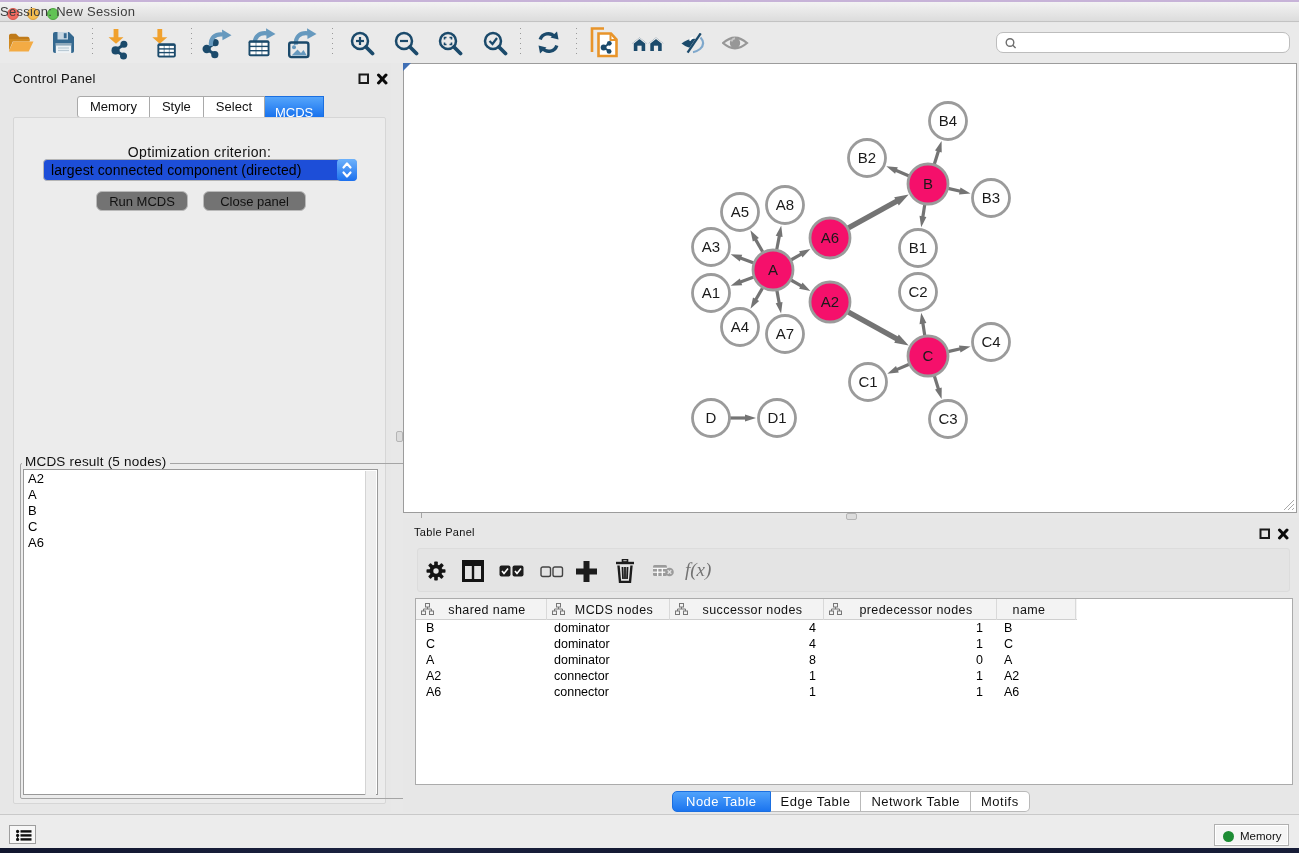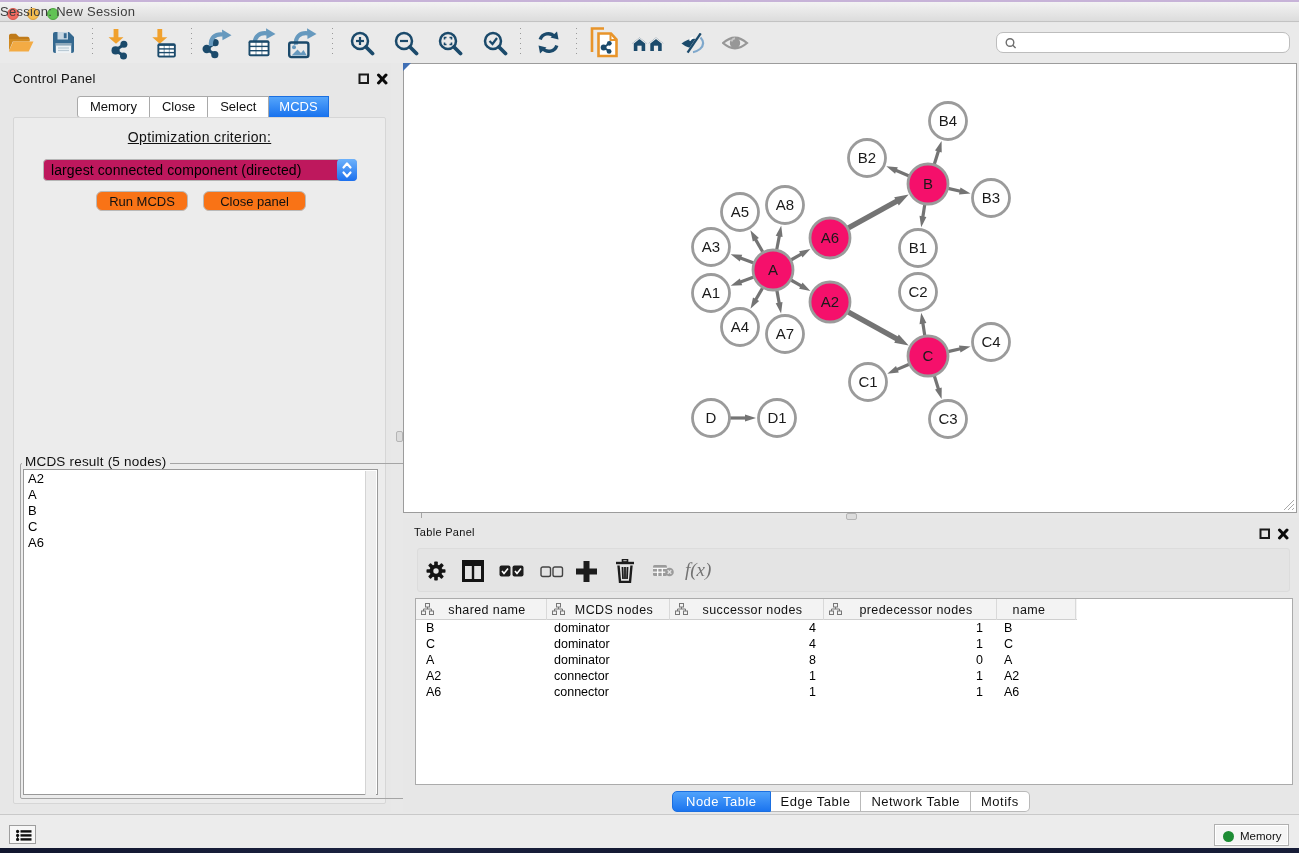--- a/index.html
+++ b/index.html
@@ -18,27 +18,27 @@
 .sep { position:absolute; top:5px; height:30px; width:1px; background-image:linear-gradient(#9a9a9a 30%, rgba(255,255,255,0) 0%); background-size:1px 5px; }
 .tbi { position:absolute; }
 #searchbox { position:absolute; left:996px; top:9px; width:294px; height:21px; background:#fff; border:1px solid #bdbdbd; border-radius:7px; }
 
 
 #cpanel { left:0; top:63px; width:391px; height:749px; background:#e7e7e7; }
 #cpanel .hdr { position:absolute; left:13px; top:8px; font-size:13px; letter-spacing:0.3px; color:#111; }
 #cptabs { position:absolute; left:77px; top:33px; height:22px; display:flex; font-size:13px; }
 #cptabs .tab { border:1px solid #a9a9a9; border-left:none; background:#fff; padding:2px 12px 0; height:22px; color:#111; }
 #cptabs .tab.first { border-left:1px solid #a9a9a9; border-radius:3px 0 0 3px; }
-#cptabs .tab.sel { background:linear-gradient(#55a5fb,#1872ee); color:#fff; border-color:#1b6fe0; border-radius:0; padding:2px 10px 0; }
+#cptabs .tab.sel { background:linear-gradient(#55a5fb,#1872ee); color:#fff; border-color:#1b6fe0; border-radius:0; padding:8px 10px 0; }
 #cpbox { position:absolute; left:13px; top:54px; width:373px; height:687px; background:#ececec; border:1px solid #d6d6d6; border-radius:2px; }
-#optlabel { position:absolute; left:0; width:100%; top:11px; text-align:center; font-size:14px; letter-spacing:0.35px; color:#111;text-decoration:underline; }
-#dropdown { position:absolute; left:29px; top:41px; width:314px; height:22px; background:#be185d; border:1px solid #b5b5b5; border-radius:4px; }
+#optlabel { position:absolute; left:0; width:100%; top:26px; text-align:center; font-size:14px; letter-spacing:0.35px; color:#111; }
+#dropdown { position:absolute; left:29px; top:41px; width:314px; height:22px; background:#1d4ed8; border:1px solid #b5b5b5; border-radius:4px; }
 #dropdown .txt { position:absolute; left:7px; top:2px; font-size:14px; letter-spacing:0.1px; color:#000; }
 #dropdown .spin { position:absolute; right:-1px; top:-1px; width:20px; height:22px; border-radius:4px; background:linear-gradient(#6db2fb,#1c70ee); }
-.btn { position:absolute; height:20px; background:#f97316; border:1px solid #b9b9b9; border-radius:6px; font-size:13px; color:#111; text-align:center; padding-top:2px; }
+.btn { position:absolute; height:20px; background:#737373; border:1px solid #b9b9b9; border-radius:6px; font-size:13px; color:#111; text-align:center; padding-top:2px; }
 #mcdsgroup { position:absolute; left:6px; top:338px; width:402px; height:343px; }
 #mcdsgroup .gborder { position:absolute; left:0; top:7px; width:100%; height:336px; border:1px solid #a5a5a5; border-radius:2px; }
 #mcdsgroup .gtitle { position:absolute; left:2px; top:-2px; background:#ececec; padding:0 3px; font-size:13.5px; letter-spacing:0.2px; color:#111; }
 #mcdslist { position:absolute; left:3px; top:13px; width:355px; height:326px; background:#fff; border:1px solid #999; }
 #mcdslist .items { position:absolute; left:4px; top:1px; font-size:13px; line-height:16px; color:#000; }
 #mcdslist .sbar { position:absolute; right:1px; top:1px; width:11px; height:324px; background:#eeeeee; border-left:1px solid #d4d4d4; }
 
 
 #netframe { left:403px; top:63px; width:894px; height:450px; background:#fff; border:1px solid #9c9c9c; }
 #nettitle { position:absolute; left:0; top:0; width:100%; height:22px; background:linear-gradient(#f5f5f5,#d9d9d9); border-bottom:1px solid #b1b1b1; }
@@ -217,21 +217,21 @@
 
 <div class="abs" id="cpanel">
   <div class="hdr">Control Panel</div>
   <svg class="abs" style="left:358px;top:10px" width="30" height="12">
       <rect x="1.5" y="1.5" width="8.5" height="8.5" fill="none" stroke="#1a1a1a" stroke-width="2"></rect>
       <line x1="20.5" y1="2" x2="28" y2="10" stroke="#0a0a0a" stroke-width="3" stroke-linecap="round"></line>
       <line x1="28" y1="2" x2="20.5" y2="10" stroke="#0a0a0a" stroke-width="3" stroke-linecap="round"></line>
     </svg>
   <div id="cptabs">
     <div class="tab first">Memory</div>
-    <div class="tab">Close</div>
+    <div class="tab">Style</div>
     <div class="tab">Select</div>
     <div class="tab sel">MCDS</div>
   </div>
   <div id="cpbox">
     <div id="optlabel">Optimization criterion:</div>
     <div id="dropdown">
       <div class="txt">largest connected component (directed)</div>
       <div class="spin"><svg width="20" height="22">
             <path d="M6.5 8.5 L10 4.5 L13.5 8.5" fill="none" stroke="#fff" stroke-width="2.2" stroke-linecap="round" stroke-linejoin="round"></path>
             <path d="M6.5 13.5 L10 17.5 L13.5 13.5" fill="none" stroke="#fff" stroke-width="2.2" stroke-linecap="round" stroke-linejoin="round"></path>

